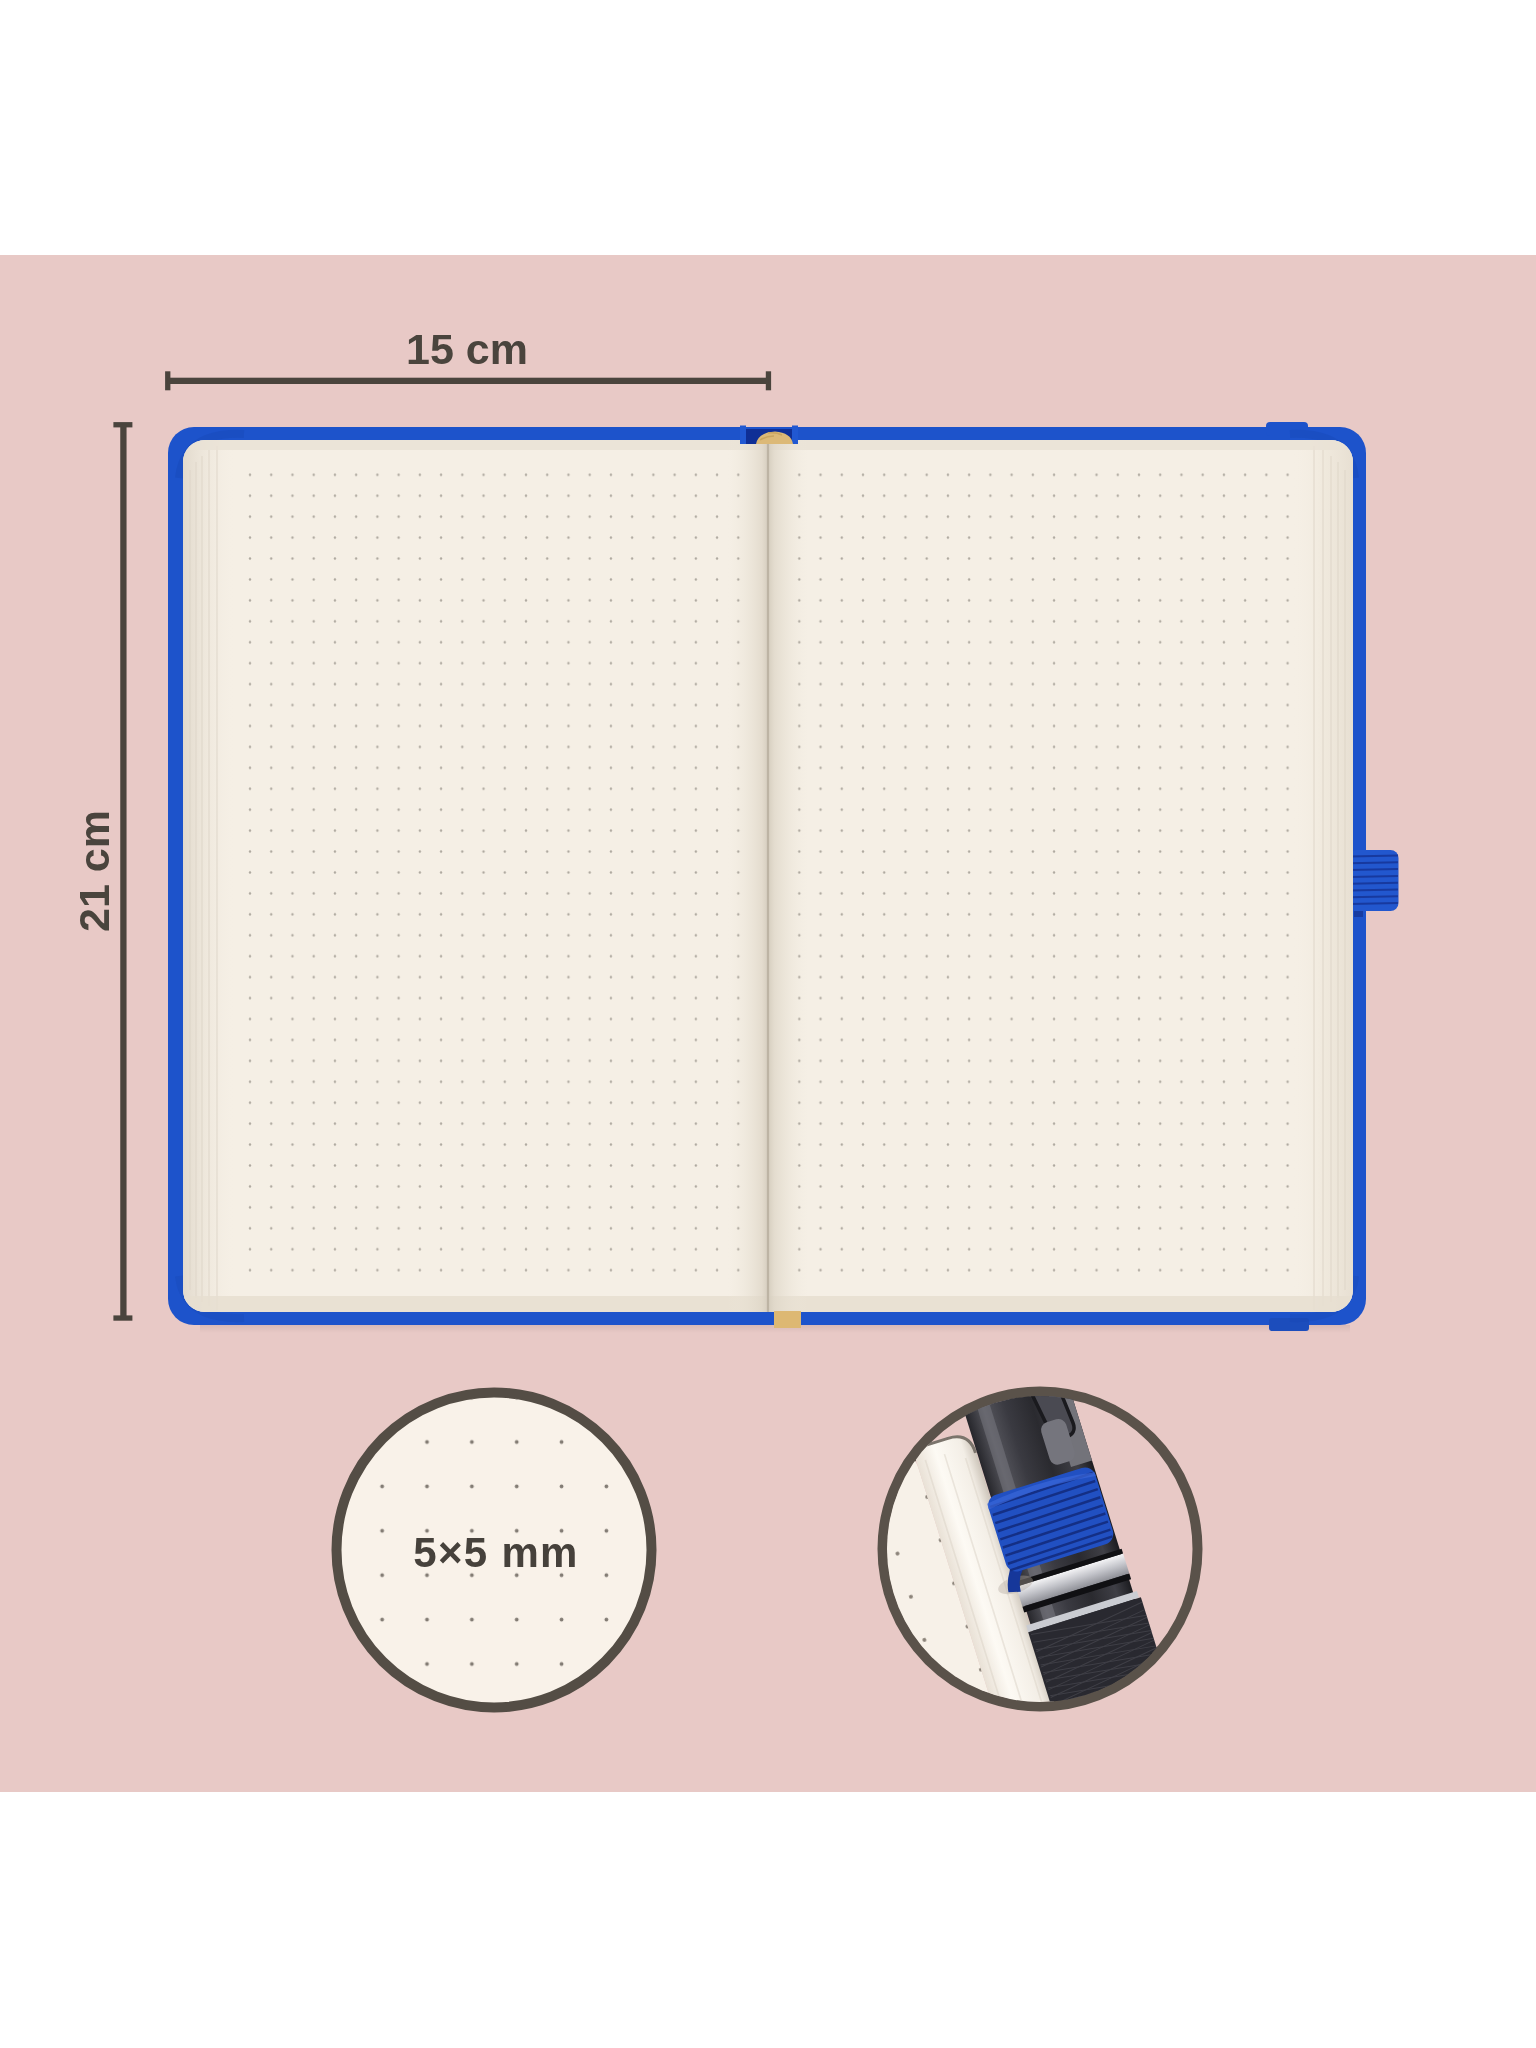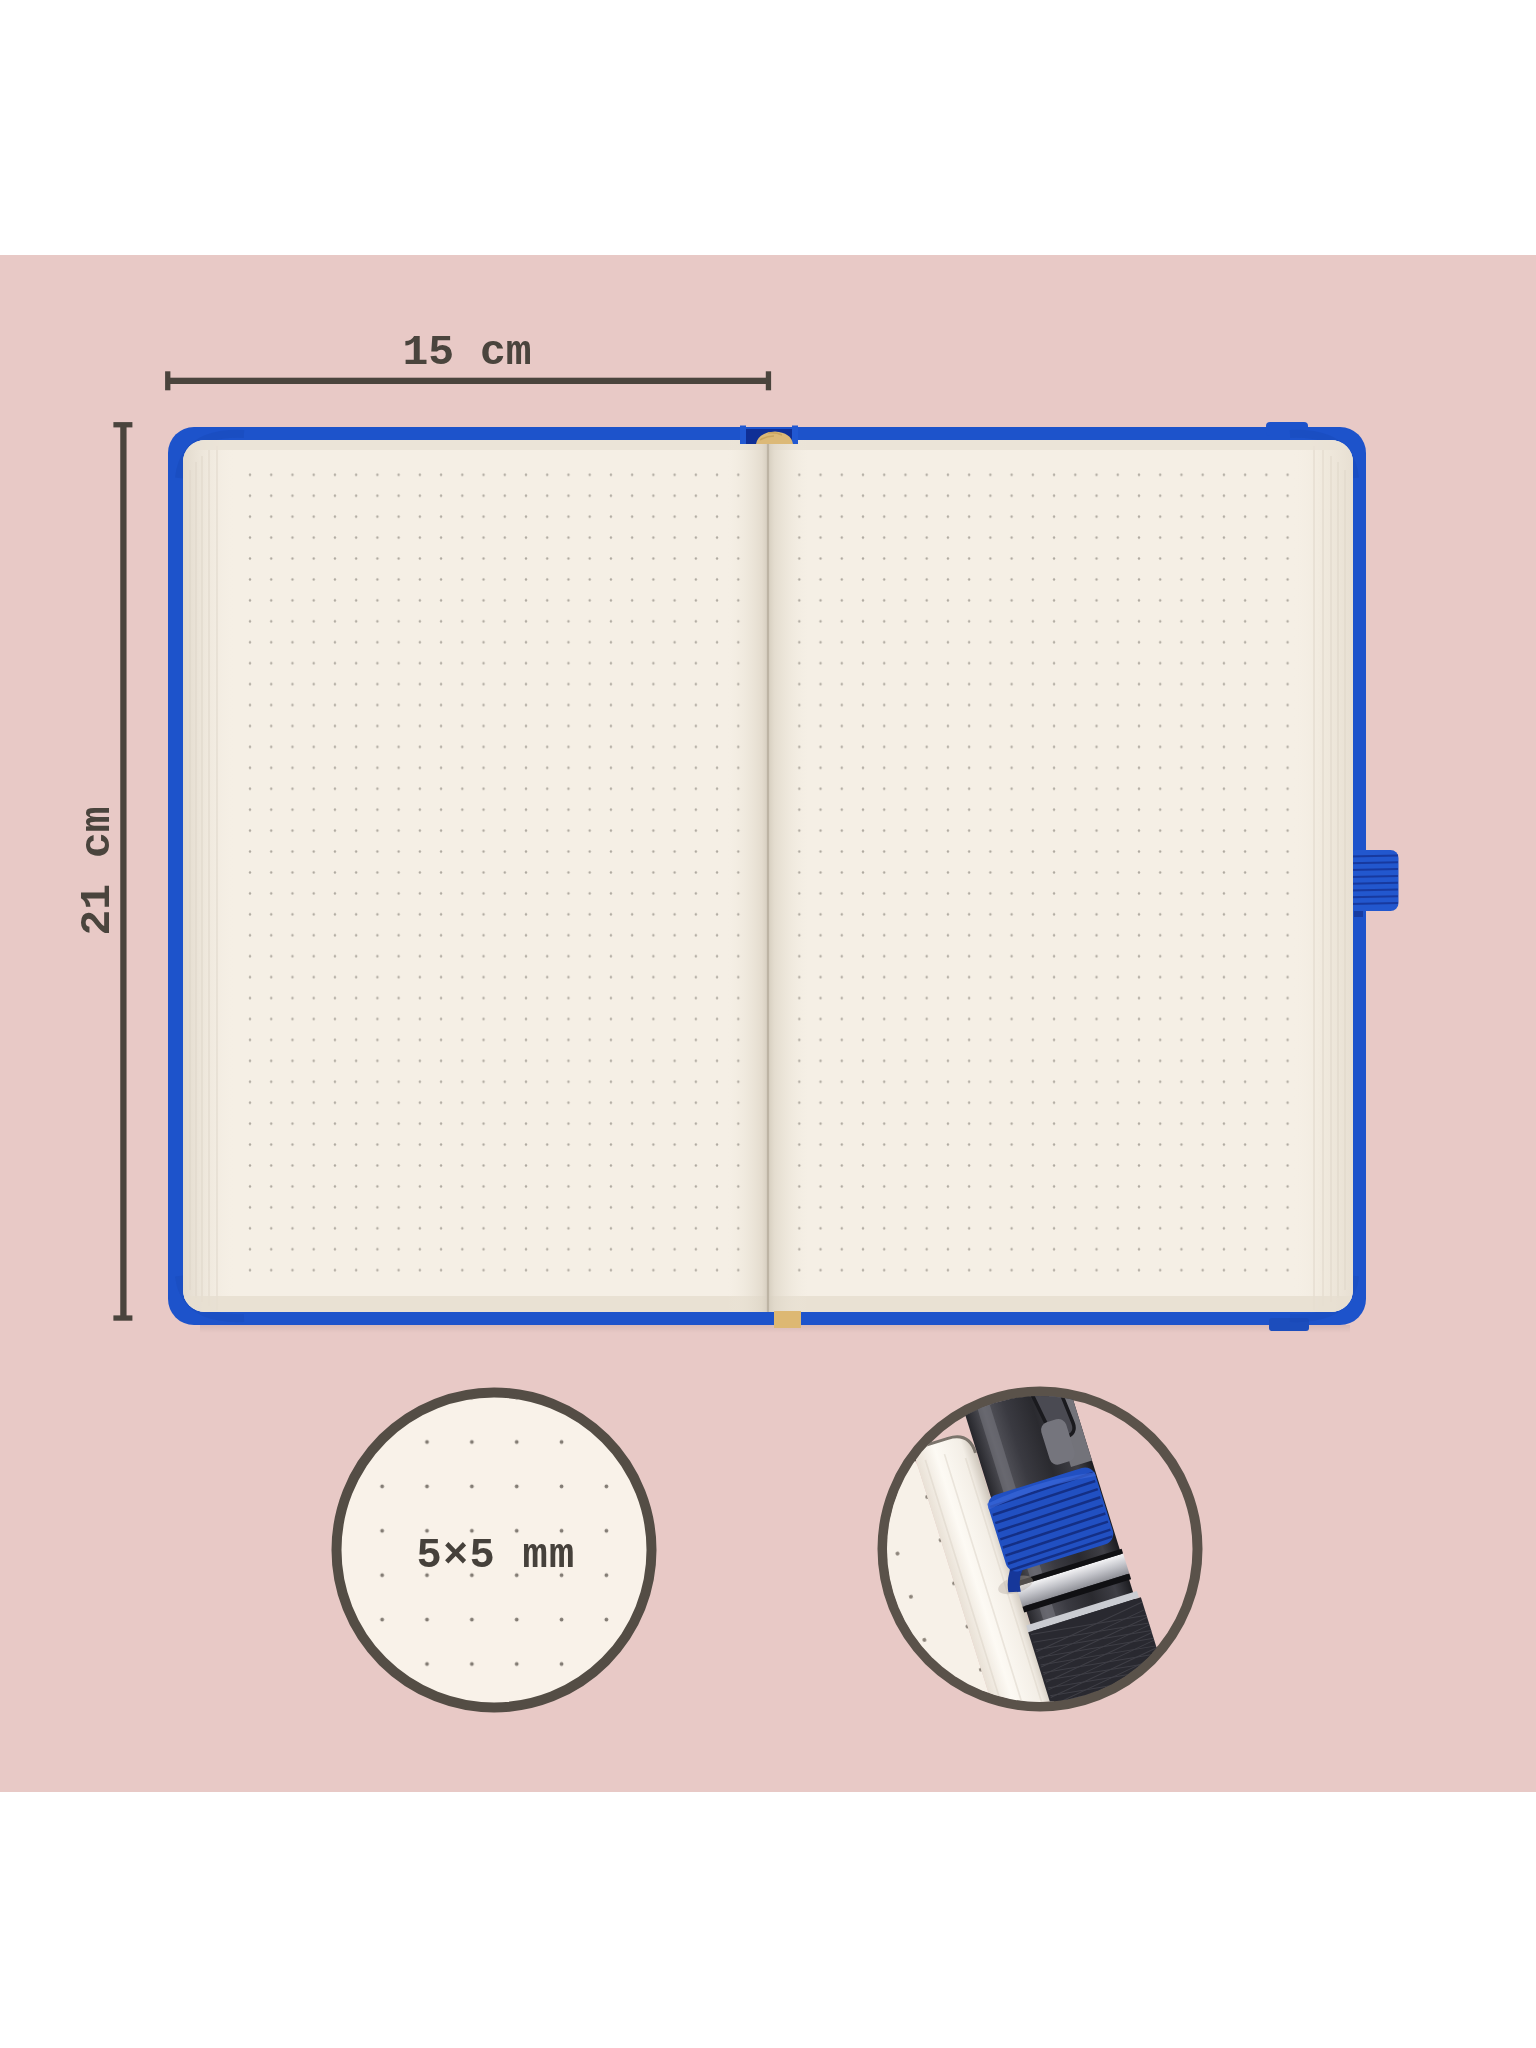--- a/index.html
+++ b/index.html
@@ -1,17 +1,17 @@
 <!DOCTYPE html>
 <html><head>
 <meta charset="utf-8">
 <style>
   html,body{margin:0;padding:0;background:#ffffff;}
   .page{position:relative;width:1536px;height:2048px;overflow:hidden;background:#ffffff;
-        font-family:Liberation Mono, monospace;}
+        font-family:Liberation Sans, sans-serif;}
   svg{position:absolute;left:0;top:0;}
 </style>
 </head>
 <body>
 <div class="page">
 <svg width="1536" height="2048" viewBox="0 0 1536 2048">
 <defs>
 
   <pattern id="dgL" width="21.23" height="20.93" patternUnits="userSpaceOnUse" x="239.39" y="464.34">
     <circle cx="10.62" cy="10.47" r="1.2" fill="#aea89f"></circle>

